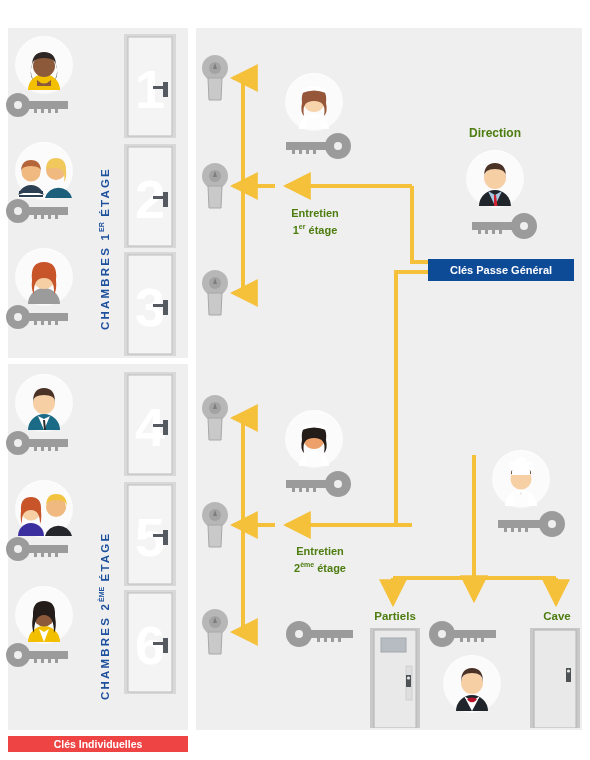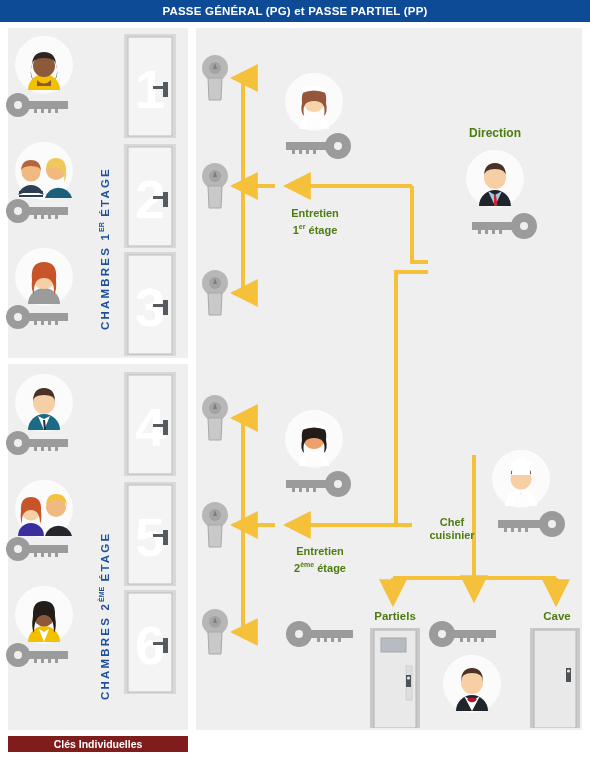--- a/index.html
+++ b/index.html
@@ -21,21 +21,21 @@
   }
 
   
   .panel { position:absolute; background:#efefef; }
   #panel-left-1  { left:8px;  top:28px;  width:180px; height:330px; }
   #panel-left-2  { left:8px;  top:364px; width:180px; height:366px; }
   #panel-right   { left:196px;top:28px;  width:386px; height:702px; }
 
   
   .footbar {
-    position:absolute; height:16px; background:#7f1d1d; color:#fff;
+    position:absolute; height:16px; background:#ef4444; color:#fff;
     font-size:10.5px; font-weight:bold;
     display:flex; align-items:center; justify-content:center;
   }
   #foot-left  { left:8px;  top:736px; width:180px; }
   #foot-right { left:196px;top:736px; width:386px; }
 
   
   .floor-label {
     position:absolute;
     color:#1c4f9c; font-weight:bold; font-size:11.5px;
@@ -80,21 +80,20 @@
     position:absolute; background:#0e4b97; color:#fff;
     font-size:11px; font-weight:bold;
     display:flex; align-items:center; justify-content:center;
   }
 </style>
 </head>
 <body>
 
 <div class="root">
 
-  <div class="header">PASSE GÉNÉRAL (PG) et PASSE PARTIEL (PP)</div>
 
   <div class="panel" id="panel-left-1"></div>
   <div class="panel" id="panel-left-2"></div>
   <div class="panel" id="panel-right"></div>
 
   <div class="floor-label" id="floor-label-1">
     <span>CHAMBRES 1</span><sup>ER</sup><span> ÉTAGE</span>
   </div>
   <div class="floor-label" id="floor-label-2">
     <span>CHAMBRES 2</span><sup>ÈME</sup><span> ÉTAGE</span>
@@ -468,20 +467,21 @@
     <svg width="72" height="28" viewBox="0 0 72 28">
       <circle cx="58" cy="14" r="13" fill="#9b9b9b"></circle>
       <circle cx="58" cy="14" r="4" fill="#efefef"></circle>
       <rect x="6" y="10" width="48" height="8" fill="#9b9b9b"></rect>
       <rect x="12" y="18" width="3" height="4" fill="#9b9b9b"></rect>
       <rect x="19" y="18" width="3" height="4" fill="#9b9b9b"></rect>
       <rect x="26" y="18" width="3" height="4" fill="#9b9b9b"></rect>
       <rect x="33" y="18" width="3" height="4" fill="#9b9b9b"></rect>
     </svg>
   </div>
+  <div class="badge" style="left:428px; top:259px; width:146px; height:22px;">Clés Passe Général</div>
 
   <div class="avatar" style="left:492px; top:450px; width:58px; height:58px;">
     <svg width="58" height="58" viewBox="0 0 58 58">
       <circle cx="29" cy="29" r="28" fill="#fbfbfb"></circle>
       <path d="M13,56 a16,16 0 0 1 32,0 z" fill="#ffffff"></path>
       <path d="M29,42 l0,14" stroke="#e4e4e4" stroke-width="1.2" fill="none"></path>
       <path d="M22,42 q7,6 14,0 l0,14 l-14,0 z" fill="#fdfdfd"></path>
       <circle cx="29" cy="29" r="10.5" fill="#f7cfa5"></circle>
       <path d="M19,24 q0,-8 10,-8 q10,0 10,8 z" fill="#6b4a35"></path>
       <path d="M20,21 h18 v4 h-18 z" fill="#ffffff"></path>
@@ -492,24 +492,20 @@
     <svg width="74" height="28" viewBox="0 0 74 28">
       <circle cx="60" cy="14" r="13" fill="#9b9b9b"></circle>
       <circle cx="60" cy="14" r="4" fill="#efefef"></circle>
       <rect x="6" y="10" width="50" height="8" fill="#9b9b9b"></rect>
       <rect x="12" y="18" width="3" height="4" fill="#9b9b9b"></rect>
       <rect x="19" y="18" width="3" height="4" fill="#9b9b9b"></rect>
       <rect x="26" y="18" width="3" height="4" fill="#9b9b9b"></rect>
       <rect x="33" y="18" width="3" height="4" fill="#9b9b9b"></rect>
     </svg>
   </div>
-  <div class="lbl" style="left:412px; top:516px; width:80px;">
-    <div>Chef</div>
-    <div>cuisinier</div>
-  </div>
 
   <div class="lbl" style="left:355px; top:610px; width:80px; font-size:11.5px;">Partiels</div>
   <div class="lbl" style="left:518px; top:610px; width:78px; font-size:11.5px;">Cave</div>
 
   <div class="door" style="left:370px; top:628px;">
     <svg width="50" height="100" viewBox="0 0 50 100">
       <rect x="0" y="0" width="50" height="100" fill="#c9c9c9"></rect>
       <rect x="4" y="2" width="42" height="98" fill="#e9e9e9" stroke="#b4b4b4" stroke-width="1"></rect>
       <rect x="11" y="10" width="25" height="14" fill="#b6bcc1" stroke="#a4a9ae" stroke-width="1"></rect>
       <rect x="36" y="38" width="6" height="34" fill="#dedede" stroke="#c4c4c4" stroke-width=".6"></rect>

